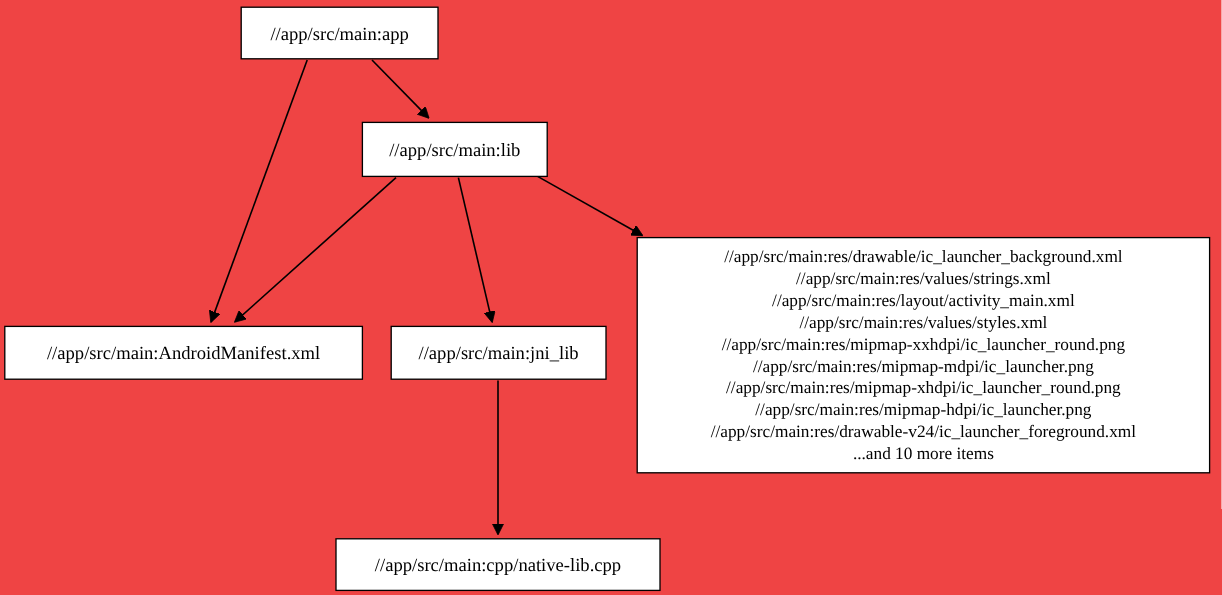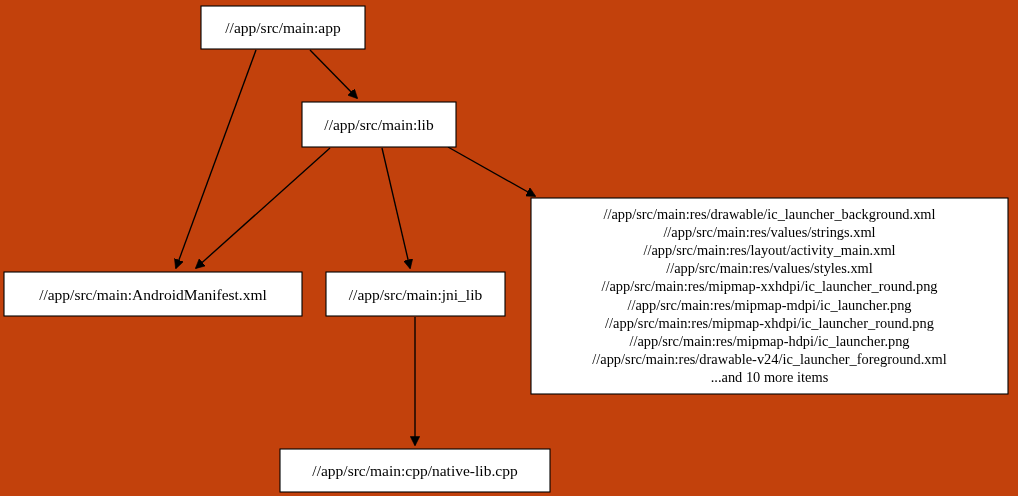--- a/index.html
+++ b/index.html
@@ -4,21 +4,21 @@
 <style>
   html, body {
     margin: 0;
     padding: 0;
     background: #ffffff;
   }
   #canvas {
     position: relative;
     width: 1018px;
     height: 496px;
-    background: #c2410c;
+    background: #ef4444;
     overflow: hidden;
     font-family: "Liberation Serif", "DejaVu Serif", serif;
   }
   svg#graph {
     position: absolute;
     left: 0;
     top: 0;
     width: 1018px;
     height: 496px;
     display: block;

